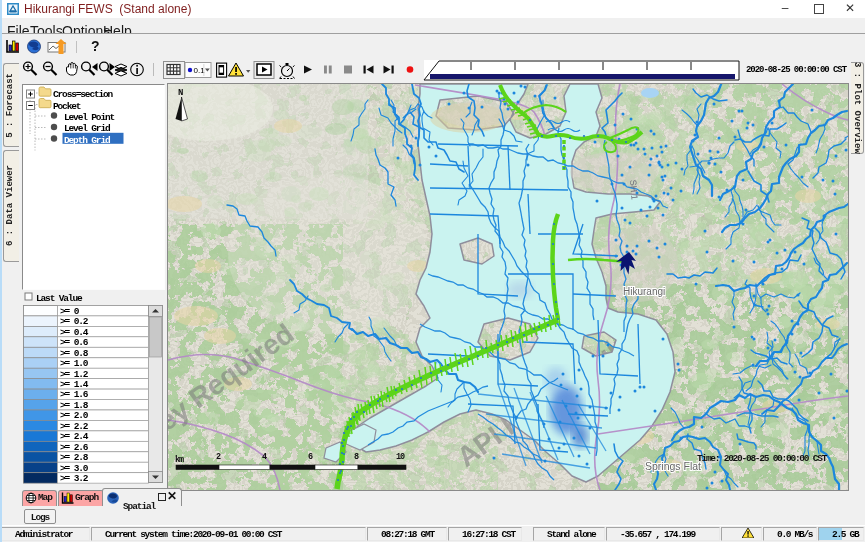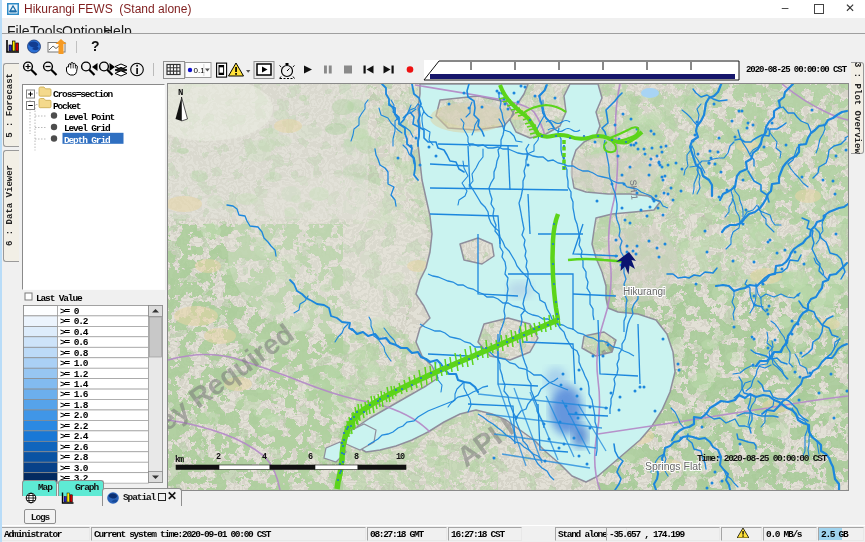--- a/index.html
+++ b/index.html
@@ -15,23 +15,23 @@
 #leftstrip{left:0;top:57px;width:20px;height:468px;background:#f0f0f0}
 .vtab{left:3px;width:16px;background:#f2efe6;border:1px solid #9a9a9a;border-right:none;border-radius:3px 0 0 3px;}
 .vtabtext{font-family:"Liberation Mono",monospace;font-weight:bold;font-size:9px;color:#222;white-space:nowrap;writing-mode:vertical-rl;transform:rotate(180deg)}
 #treepanel{left:22px;top:84px;width:143px;height:206px;background:#fff;border:1px solid #8a8a8a;border-bottom-color:#fdfdfd;border-right-color:#fdfdfd}
 #legendpanel{left:22px;top:291px;width:143px;height:196px;background:#f0f0f0}
 #mapwrap{left:167px;top:83px;width:682px;height:408px;border:1px solid #898989;background:#e0ded5}
 #rightstrip{left:849px;top:57px;width:16px;height:468px;background:#f0f0f0}
 #rvtab{left:851px;top:62px;width:13px;height:92px;background:#f2efe6;border:1px solid #9a9a9a;border-left:none;border-radius:0 3px 3px 0}
 #rvtabtext{left:850px;top:62px;width:14px;height:92px}
 #bottombar{left:20px;top:491px;width:845px;height:34px;background:#f0f0f0}
-.btab{top:480px;height:16px;background:#5eead4;border:1px solid #8f8f8f;border-bottom:none;border-radius:3px 3px 0 0;font-family:"Liberation Mono",monospace;font-weight:bold;font-size:9.5px;letter-spacing:-1.1px;color:#111}
+.btab{top:490px;height:16px;background:#fca5a5;border:1px solid #8f8f8f;border-bottom:none;border-radius:3px 3px 0 0;font-family:"Liberation Mono",monospace;font-weight:bold;font-size:9.5px;letter-spacing:-1.1px;color:#111}
 #statusbar{left:0;top:525px;width:865px;height:17px;background:#f0f0f0;border-top:1px solid #ffffff}
-.scell{top:527px;height:14px;border:1px solid #a5a5a5;border-bottom-color:#e8e8e8;border-right-color:#e8e8e8;font-family:"Liberation Mono",monospace;font-weight:bold;font-size:9.5px;letter-spacing:-1.3px;color:#000;line-height:13px;padding-left:2px;white-space:nowrap;overflow:hidden}
+.scell{top:527px;height:14px;border:1px solid #a5a5a5;border-bottom-color:#e8e8e8;border-right-color:#e8e8e8;font-family:"Liberation Mono",monospace;font-weight:bold;font-size:9.5px;letter-spacing:-1.3px;color:#000;line-height:13px;padding-left:13px;white-space:nowrap;overflow:hidden}
 </style></head>
 <body>
 <div class="abs" id="titlebar"></div>
 <div class="abs" style="left:0;top:0;width:2px;height:542px;background:#b8dcf8;z-index:50"></div>
 <svg class="abs" style="left:7px;top:3px" width="12" height="12">
     <rect x="0" y="0" width="12" height="12" fill="#2e8bc7"></rect>
     <rect x="1.5" y="1.5" width="9" height="9" fill="#eef6fb"></rect>
     <path d="M3 8 L6 3 L9 8 Z" fill="none" stroke="#1a6ca8" stroke-width="1.3"></path>
     <rect x="2.5" y="8" width="7" height="1.5" fill="#1a6ca8"></rect>
   </svg>
@@ -1169,21 +1169,21 @@
       </g>
 </svg></div>
 <div class="abs" id="rightstrip"></div>
 <div class="abs" id="rvtab"></div>
 <div class="abs" id="rvtabtext" style="display:flex;align-items:center;justify-content:center">
     <span class="vtabtext" style="transform:none">3 : Plot Overview</span>
   </div>
 <div class="abs" id="bottombar"></div>
 <div class="abs btab" style="left:22px;width:35px;padding:1px 0 0 15px">Map</div>
 <div class="abs btab" style="left:58px;width:46px;padding:1px 0 0 16px">Graph</div>
-<div class="abs btab" style="left:102px;width:80px;top:488px;height:18px;background:#f0f0f0;padding:3px 0 0 20px">Spatial</div>
+<div class="abs btab" style="left:102px;width:80px;top:488px;height:18px;background:#f0f0f0;padding:12px 0 0 20px">Spatial</div>
 <div class="abs" style="left:158px;top:493px;width:8px;height:8px;border:1.4px solid #222"></div>
 <div class="abs" style="left:167px;top:489px;font-family:'Liberation Sans';font-size:12px;font-weight:bold;color:#111">✕</div>
 <svg class="abs" style="left:22px;top:488px" width="160" height="18" viewBox="0 0 160 18">
 <g transform="translate(4,5)">
       <circle cx="5" cy="5" r="4.8" fill="#fff" stroke="#000" stroke-width="1"></circle>
       <ellipse cx="5" cy="5" rx="2.2" ry="4.8" fill="none" stroke="#000" stroke-width="0.8"></ellipse>
       <path d="M0.2 5 h9.6 M1 2.5 h8 M1 7.5 h8" stroke="#000" stroke-width="0.8"></path>
     </g>
 <g transform="translate(40,4)">
       <path d="M0.5 0.5 v10.5 h11" stroke="#000" stroke-width="1.4" fill="none"></path>
@@ -1196,21 +1196,21 @@
       <path d="M2 3 q3.5 -2.5 7 -0.5 q2 1.8 0 3.2 q-2.8 1.6 -4.8 0.2 q-3 -0.8 -2.2 -2.9z" fill="#0c2f70"></path>
       <path d="M4.5 9.5 q3 1.6 5.5 0.2 q1 -1.2 -0.3 -2 q-2.8 -0.8 -5.2 1.8z" fill="#164a9a"></path>
     </g>
 </svg>
 <div class="abs btab" style="left:24px;top:509px;height:15px;width:32px;border:1px solid #8f8f8f;border-radius:2px;background:#f2f2f2;text-align:center;padding-top:2px">Logs</div>
 <div class="abs" id="statusbar"></div>
 <div class="abs scell" style="left:1px;width:89px">Administrator</div>
 <div class="abs scell" style="left:91px;width:275px">Current system time:2020-09-01 00:00 CST</div>
 <div class="abs scell" style="left:367px;width:80px">08:27:18 GMT</div>
 <div class="abs scell" style="left:448px;width:74px">16:27:18 CST</div>
-<div class="abs scell" style="left:555px;width:72px">Stand alone</div>
+<div class="abs scell" style="left:533px;width:72px">Stand alone</div>
 <div class="abs scell" style="left:606px;width:114px">-35.657 , 174.199</div>
 <div class="abs scell" style="left:721px;width:41px;text-align:center"><svg width="12" height="10" viewBox="0 0 12 10" style="vertical-align:-1px">
       <path d="M6 0 L12 10 L0 10 Z" fill="#ffe13a" stroke="#000" stroke-width="0.8"></path>
       <rect x="5.4" y="3" width="1.3" height="3.6" fill="#000"></rect>
       <rect x="5.4" y="7.4" width="1.3" height="1.4" fill="#000"></rect>
     </svg></div>
 <div class="abs scell" style="left:763px;width:54px">0.0 MB/s</div>
 <div class="abs scell" style="left:818px;width:46px;background:linear-gradient(to right,#9fd3ee 0 52%,#f0f0f0 52%)">2.5 GB</div>
 
 </body></html>

